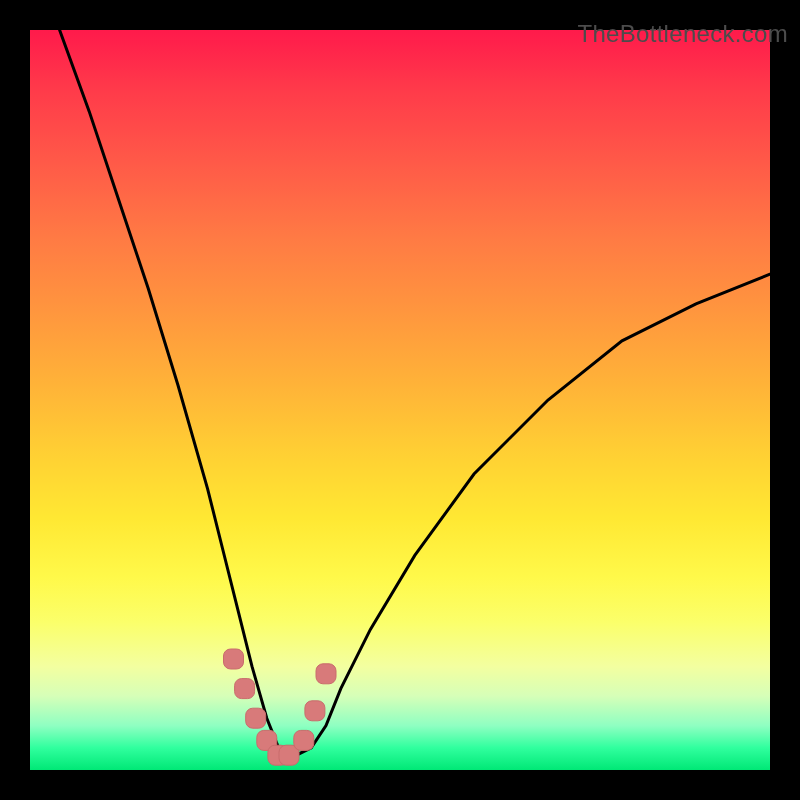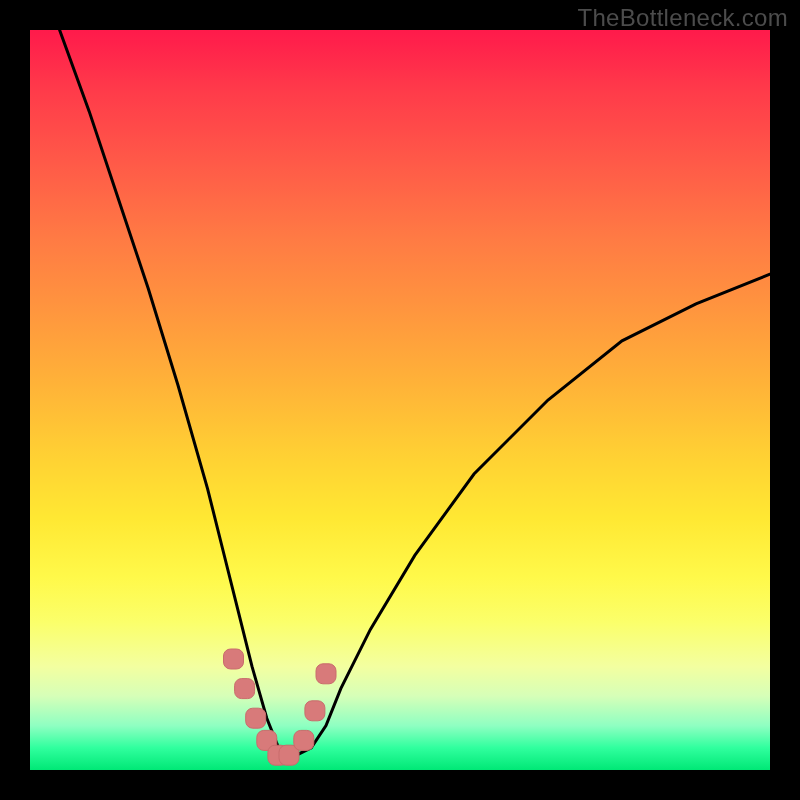--- a/index.html
+++ b/index.html
@@ -40,21 +40,21 @@
       #fbff6a 80%,
       #f3ffa0 86%,
       #d6ffb8 90%,
       #8fffc2 94%,
       #30ff9e 97%,
       #00e876 100%
     );
   }
   .watermark {
     position: absolute;
-    top: 4px;
+    top: 20px;
     right: 12px;
     color: #4c4c4c;
     font-size: 24px;
     letter-spacing: 0.3px;
     font-weight: 500;
   }
   svg.overlay {
     position: absolute;
     left: 30px;
     top: 30px;

